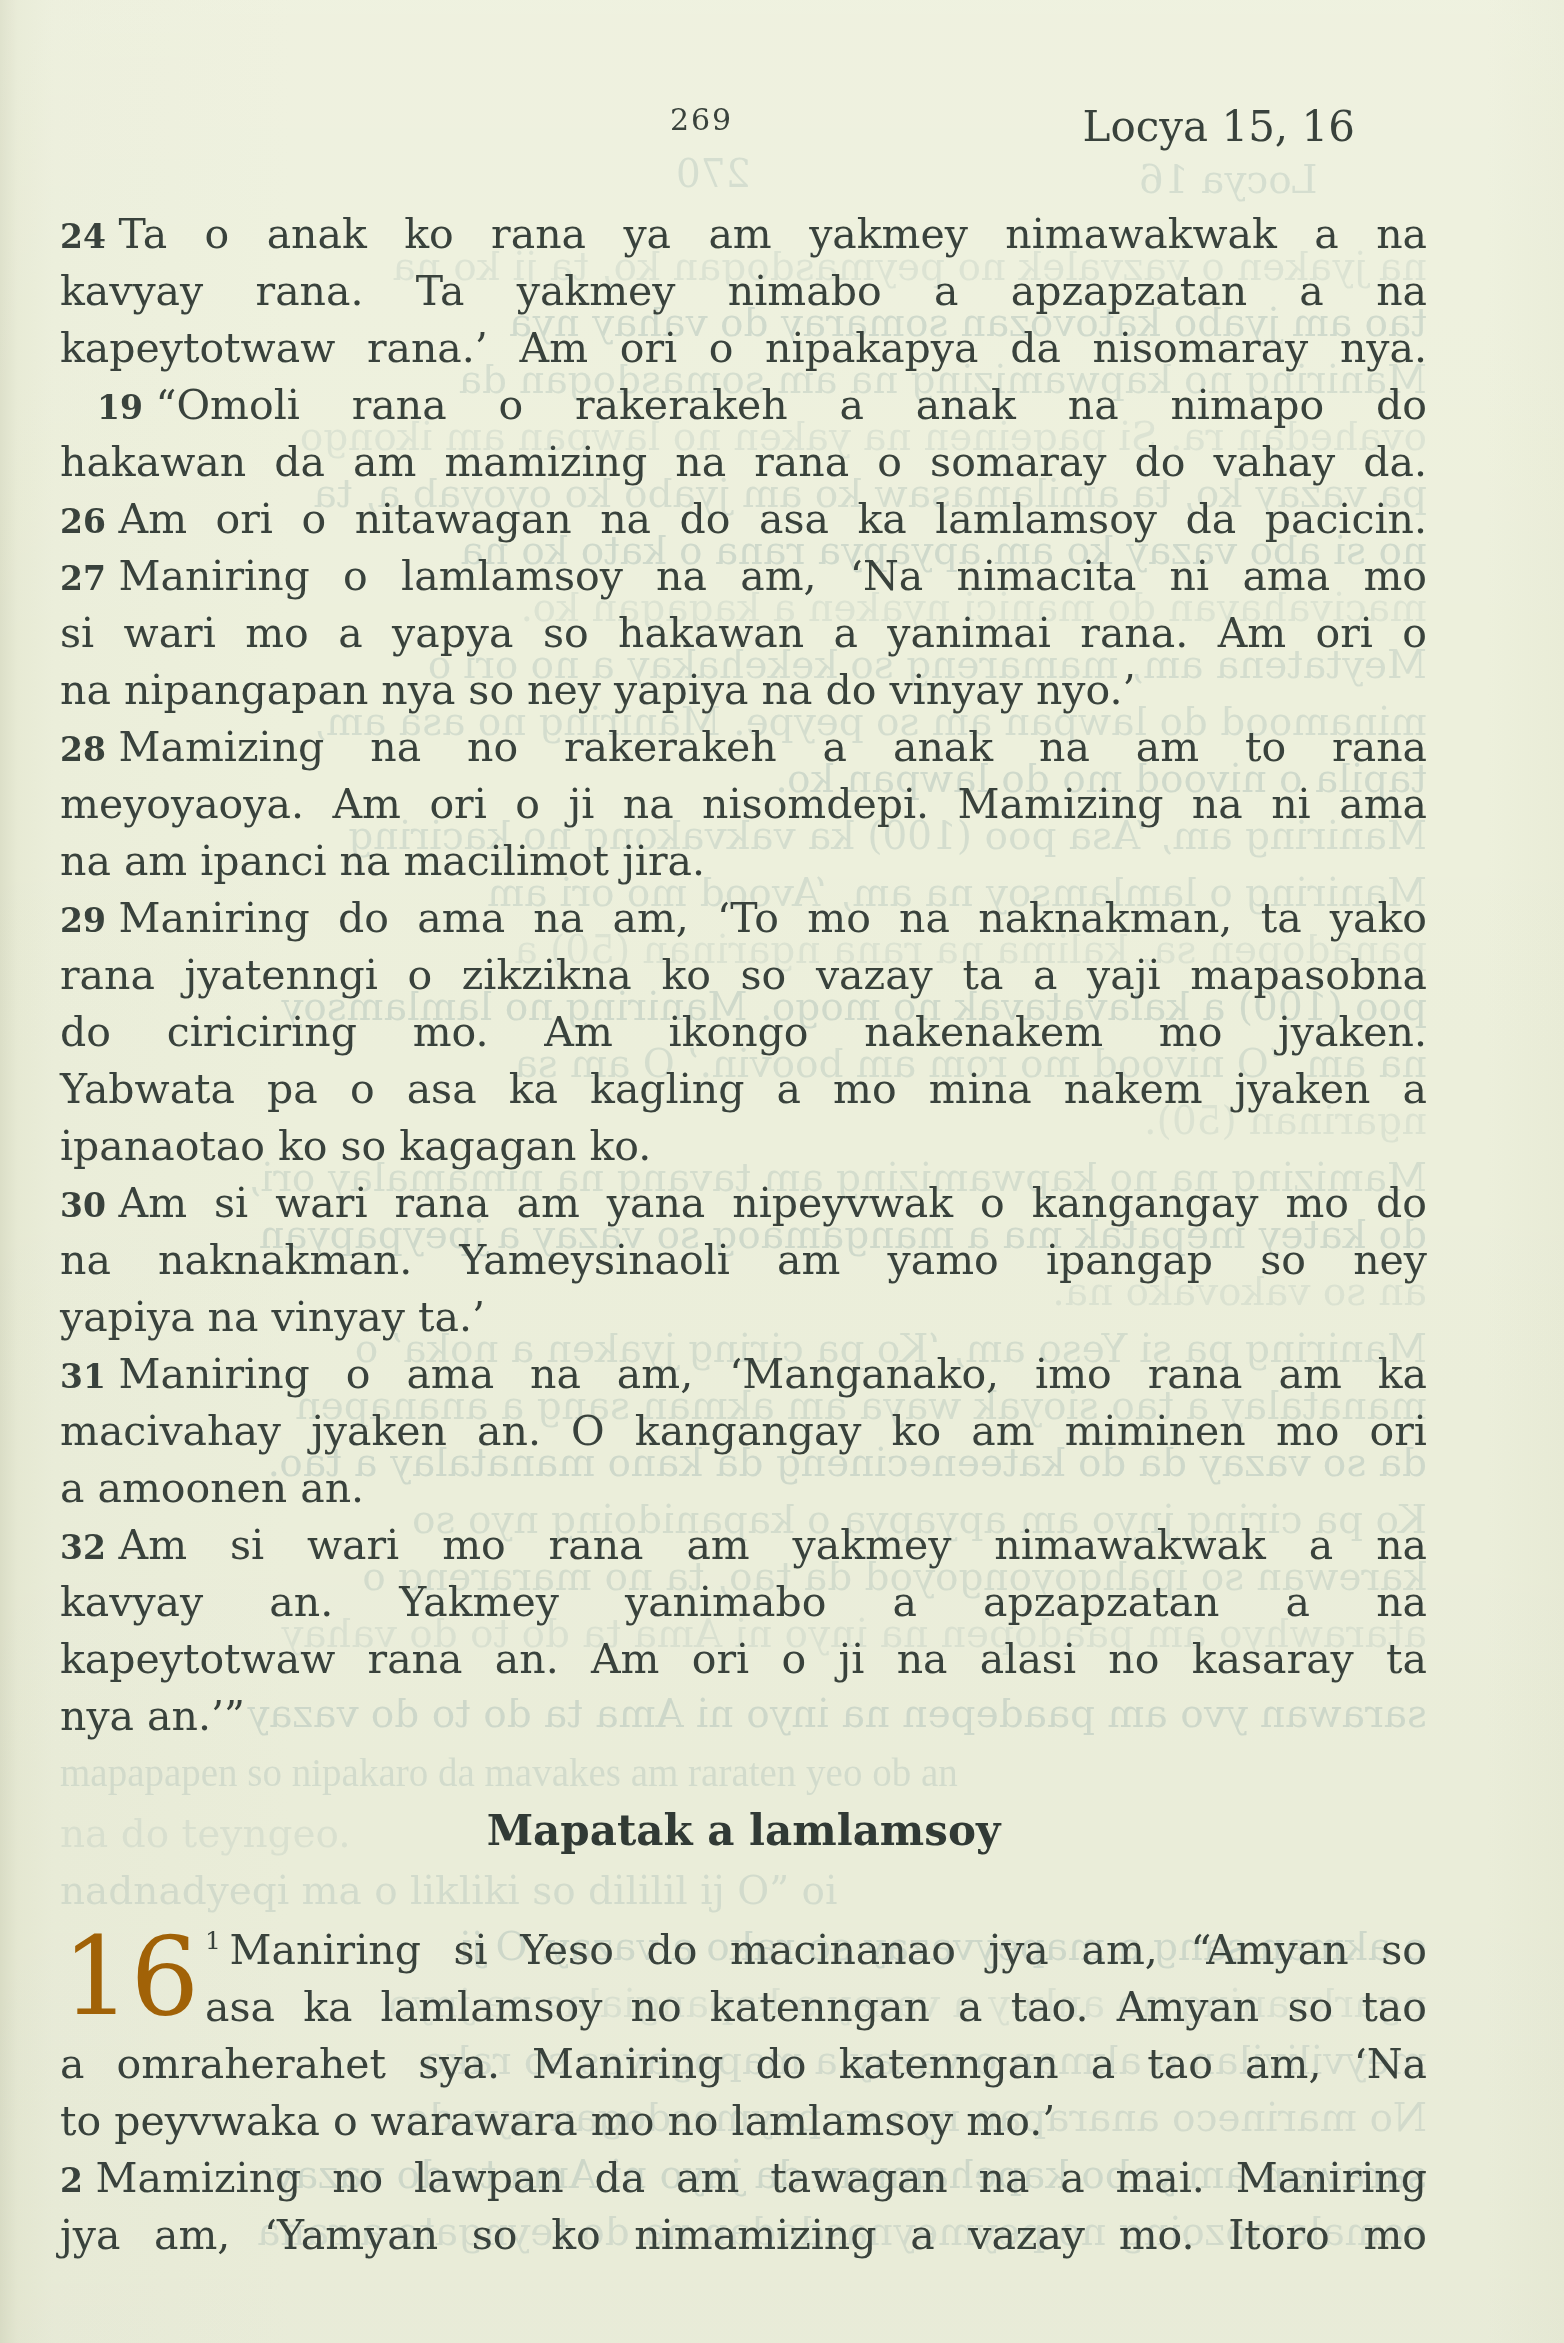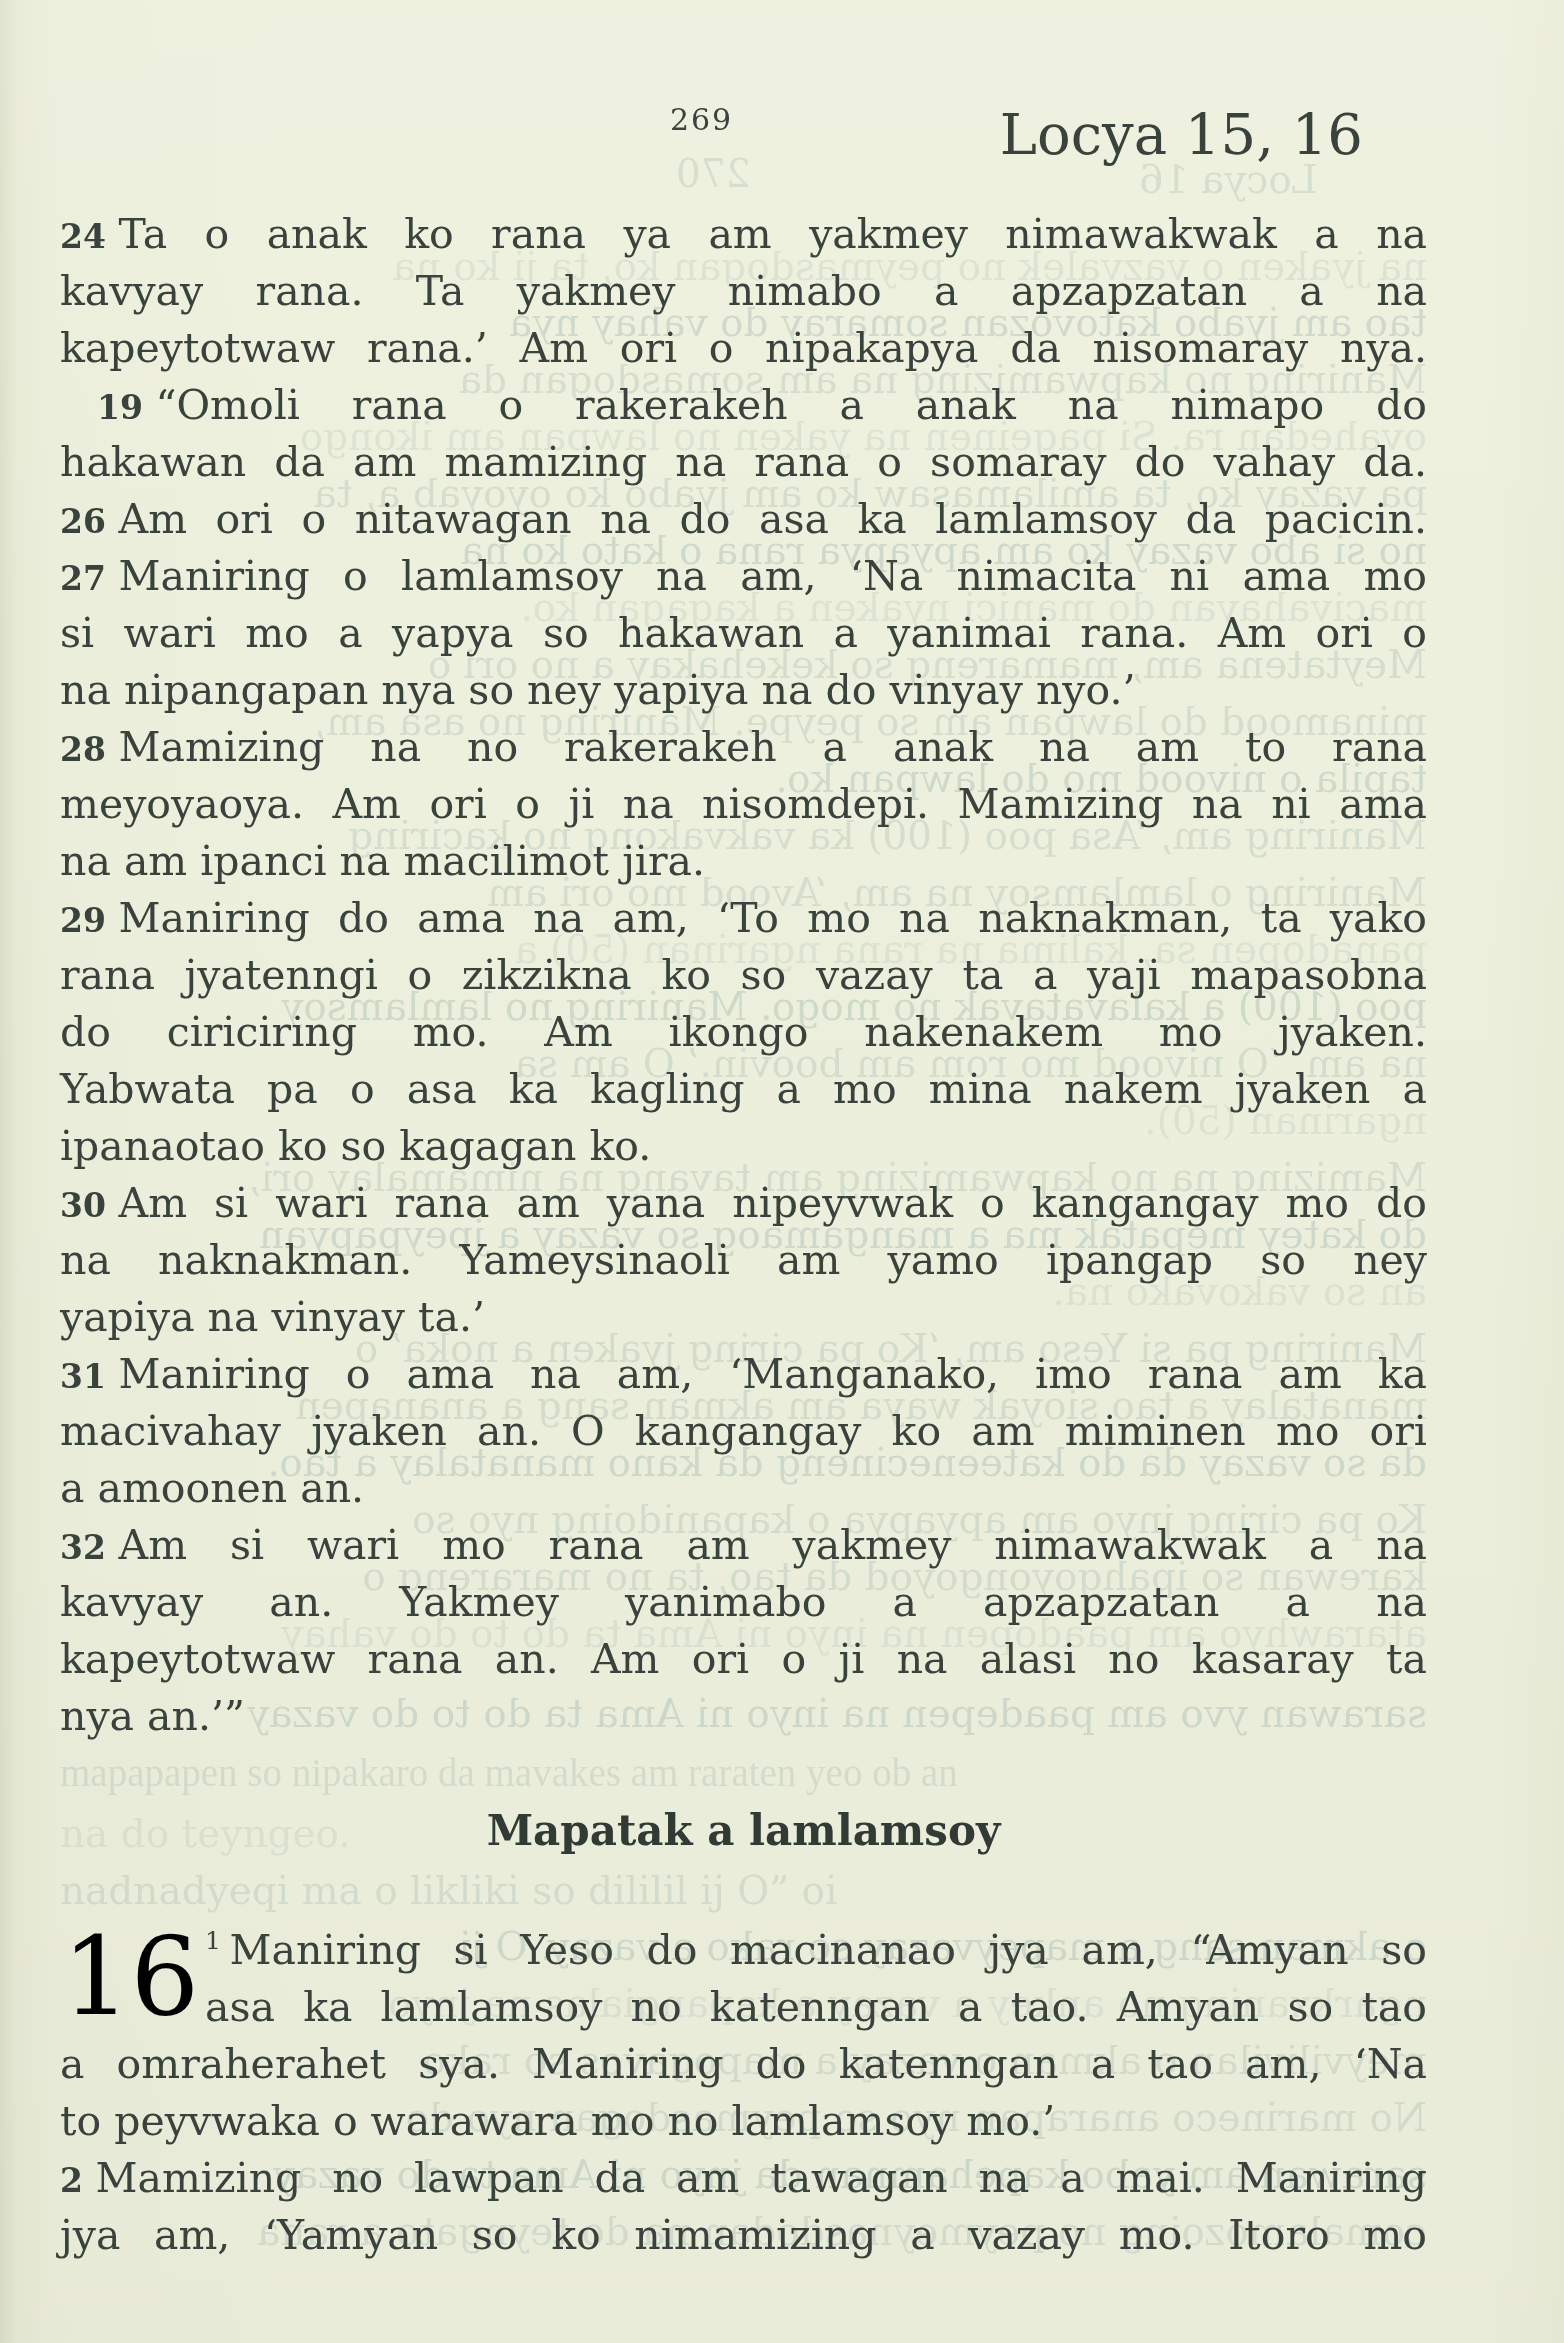--- a/index.html
+++ b/index.html
@@ -16,30 +16,30 @@
   .ghost-layer{position:absolute;inset:0;z-index:1;}
   .ghost{position:absolute;left:60px;width:1367px;font-size:39px;line-height:57px;
     color:#9eb4af;white-space:nowrap;overflow:hidden;opacity:.30;}
   .ghost:nth-child(3n){opacity:.21;}
   .ghost:nth-child(4n){opacity:.37;}
   .ghost.fixedpos{width:auto;overflow:visible;}
   .mir{transform:scaleX(-1);}
   
   .content{position:absolute;inset:0;z-index:2;color:#39423c;}
   .page-num{position:absolute;top:102px;left:670px;font-size:30px;letter-spacing:1.9px;}
-  .running-head{position:absolute;top:102px;right:201px;font-size:56px;}
+  .running-head{position:absolute;top:102px;right:209px;font-size:42px;}
   .text-block{position:absolute;left:60px;top:206px;width:1367px;font-size:41px;}
   .line{height:57px;line-height:57px;text-align:justify;text-align-last:justify;}
   .endline{text-align-last:left;}
   .indent{padding-left:37px;}
   .vnum{font-weight:bold;font-size:33px;margin-right:12.6px;}
   .heading{height:57px;line-height:57px;margin-top:57px;margin-bottom:63px;
     text-align:center;font-weight:bold;font-size:42px;color:#313a35;}
   .chapter{position:relative;}
-  .dropcap{position:absolute;left:1.9px;top:-2.9px;font-size:108px;line-height:116px;color:#000000;}
+  .dropcap{position:absolute;left:1.9px;top:-2.9px;font-size:108px;line-height:116px;color:#a16207;}
   .dc-offset{padding-left:145px;}
   .supnum{font-size:25px;position:relative;top:-15.4px;margin-right:8.7px;}
 </style>
 </head>
 <body>
 
 <div class="tint"></div>
 
 <div class="ghost-layer">
     <div class="ghost mir fixedpos" style="top: 145px; left: 676px;">270</div>

